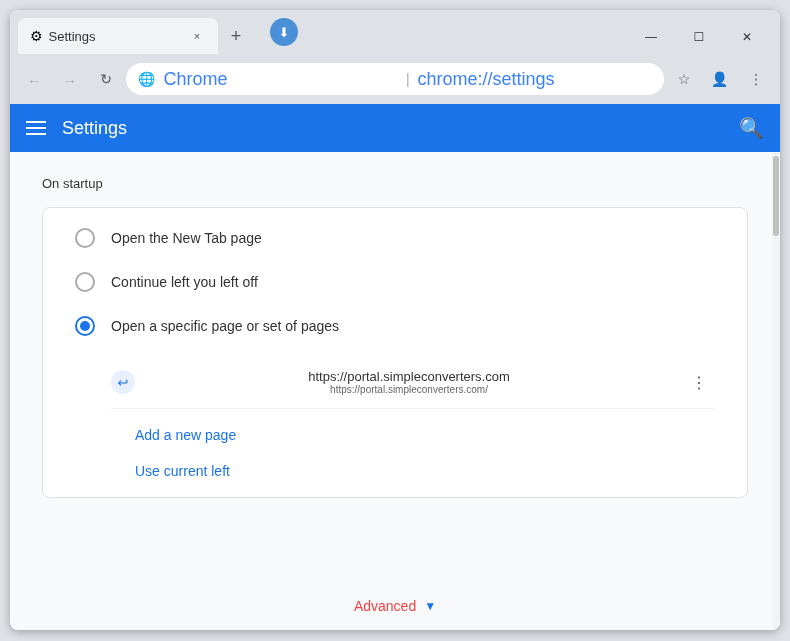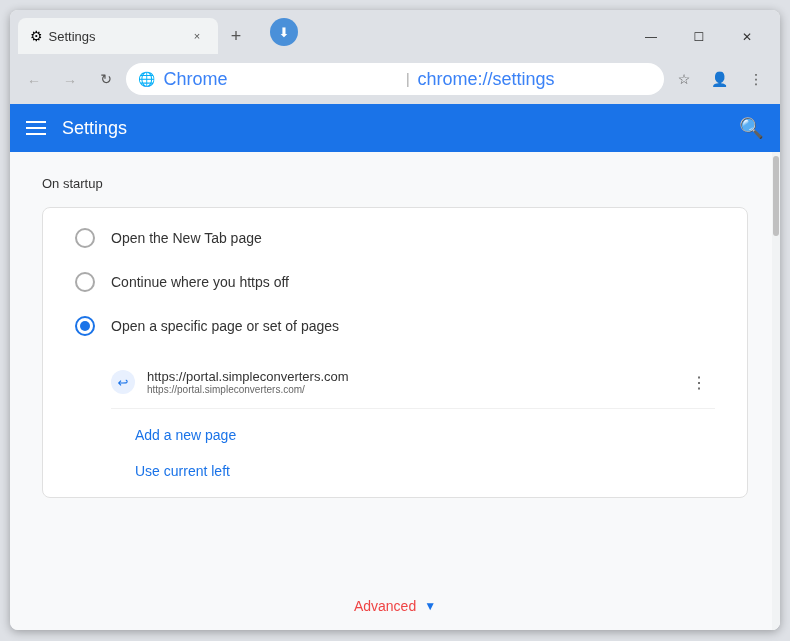--- a/index.html
+++ b/index.html
@@ -204,21 +204,21 @@
 
     .page-favicon {
       width: 24px; height: 24px;
       border-radius: 50%;
       background: #e8f0fe;
       display: flex; align-items: center; justify-content: center;
       font-size: 14px;
       flex-shrink: 0;
     }
 
-    .page-info { flex: 1; }
+    .page-info { flex: 1; text-align: center; }
     .page-url-main { font-size: 13px; color: #333; }
     .page-url-sub { font-size: 10px; color: #666; }
 
     .three-dots-btn {
       width: 32px; height: 32px;
       border-radius: 50%;
       display: flex; align-items: center; justify-content: center;
       cursor: pointer; color: #555; font-size: 16px;
     }
 
@@ -330,21 +330,21 @@
           <div class="option-row">
             <div class="radio-outer">
             </div>
             <span class="option-label">Open the New Tab page</span>
           </div>
 
           
           <div class="option-row">
             <div class="radio-outer">
             </div>
-            <span class="option-label">Continue where you https off</span>
+            <span class="option-label">Continue left you left off</span>
           </div>
 
           
           <div class="option-row">
             <div class="radio-outer selected">
               <div class="radio-inner"></div>
             </div>
             <span class="option-label">Open a specific page or set of pages</span>
           </div>
 

